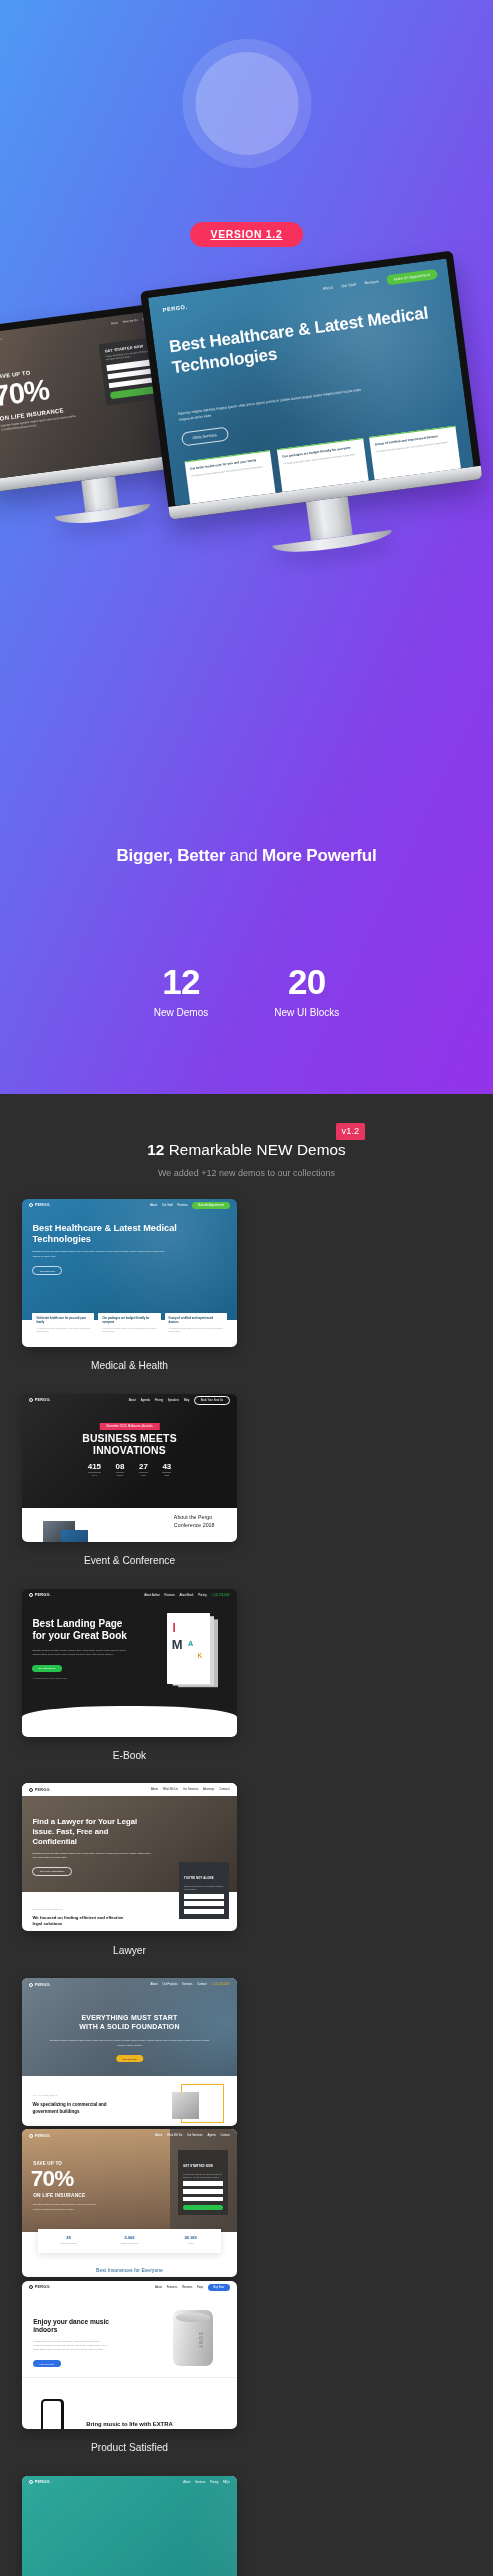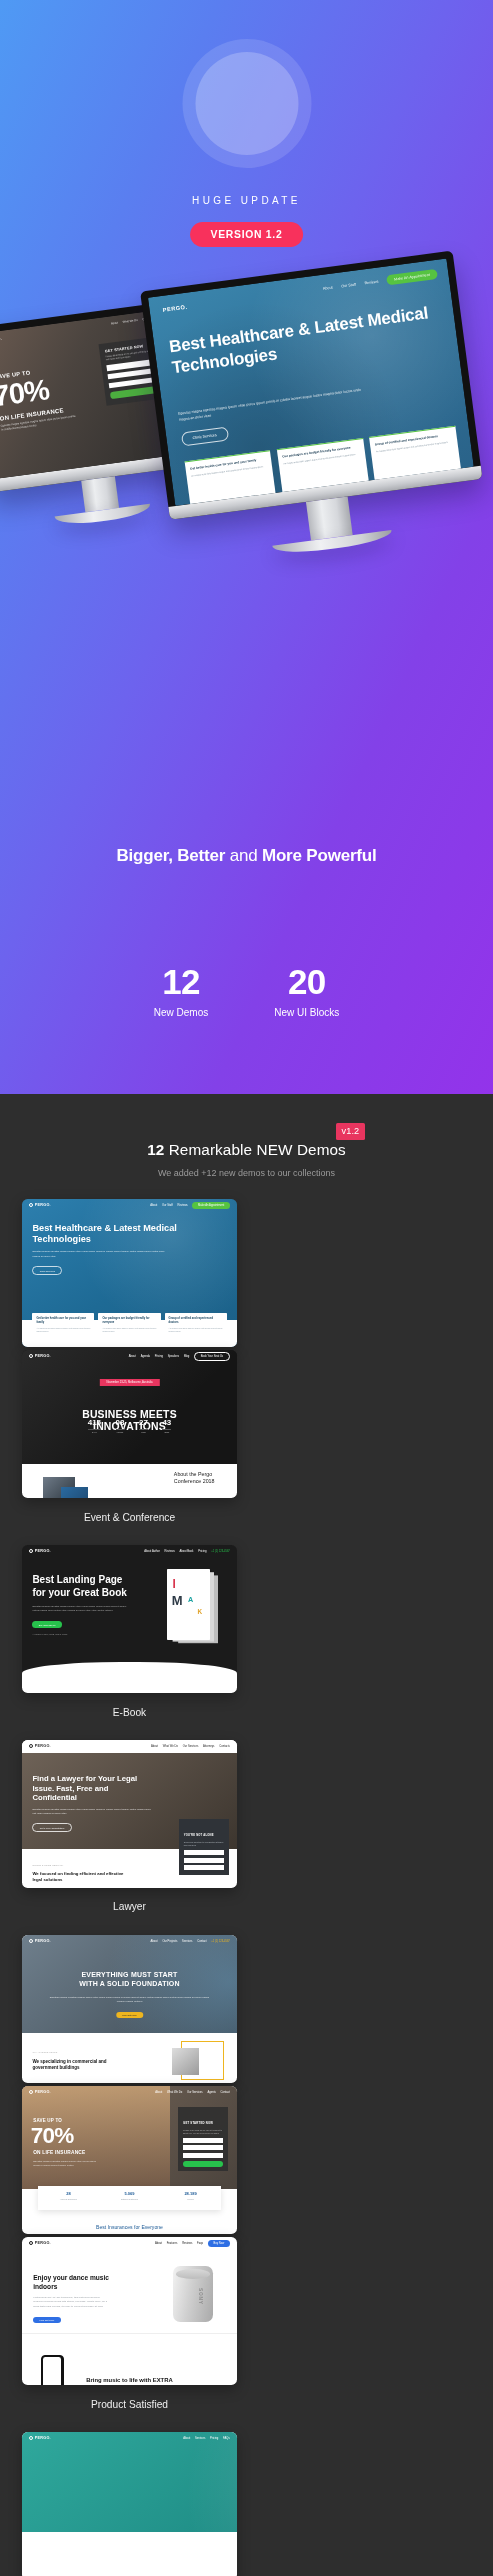--- a/index.html
+++ b/index.html
@@ -43,20 +43,21 @@
 
   .huge-update {
     position:absolute; left:0; right:0; top:195px; text-align:center;
     color:#ffffff; font-size:10px; letter-spacing:3.4px; font-weight:400;
   }
   .ver-pill {
     position:absolute; left:50%; top:222px; transform:translateX(-50%);
     background:#f8315c; color:#fff; border-radius:16px;
     padding:7.2px 21px; font-size:10.4px; font-weight:bold; letter-spacing:0.7px;
     white-space:nowrap;
+    text-decoration:underline;
   }
 
   
   .monitors { position:absolute; left:0; top:265px; width:493px; height:402px; }
 
   .mon { position:absolute; }
   .mon .bezel {
     background:#111; border-radius:5.6px; padding:7.2px 7.2px 5.6px 7.2px;
     box-shadow:0 14.5px 27px rgba(20,10,60,0.33);
   }
@@ -186,21 +187,21 @@
   .s-med .wrow .c i{display:block;margin-top:2.4px;color:#9aa9b3;font-size:2px;font-style:normal;line-height:1.55;}
   .s-med .white{position:absolute;left:0;right:0;bottom:0;height:27px;background:#fff;}
 
   
   .s-evt { background:#1a1a1a; color:#fff; }
   .s-evt:before{content:"";position:absolute;inset:0;
     background:linear-gradient(135deg,#2a2a2a,#151515 60%),
       repeating-linear-gradient(52deg, rgba(255,255,255,.045) 0 0.8px, transparent 0.8px 21px),
       repeating-linear-gradient(-38deg, rgba(255,255,255,.045) 0 0.8px, transparent 0.8px 24px);}
   .s-evt .tag{position:absolute;left:50%;transform:translateX(-50%);top:29px;background:#e8355f;color:#fff;font-size:2.7px;padding:2px 7.2px;white-space:nowrap;}
-  .s-evt .ttl{position:absolute;left:0;right:0;top:39px;text-align:center;font-size:10.4px;font-weight:bold;line-height:1.18;letter-spacing:0.2px;margin-top:20px;}
+  .s-evt .ttl{position:absolute;left:0;right:0;top:39px;text-align:center;font-size:10.4px;font-weight:bold;line-height:1.18;letter-spacing:0.2px;}
   .s-evt .cd{position:absolute;left:0;right:0;top:68px;display:flex;justify-content:center;gap:14.5px;}
   .s-evt .cd div{text-align:center;}
   .s-evt .cd b{display:block;font-size:8px;font-weight:bold;}
   .s-evt .cd i{display:block;font-style:normal;font-size:1.8px;color:#bbb;margin-top:1.6px;border-top:0.4px solid #555;padding-top:1.2px;}
   .s-evt .white{position:absolute;left:0;right:0;bottom:0;height:34px;background:#fff;}
   .s-evt .ab{position:absolute;right:22.5px;bottom:13px;color:#222;font-size:5.3px;line-height:1.35;text-align:left;}
   .s-evt .ph{position:absolute;left:21px;bottom:-3.2px;width:32px;height:24px;background:linear-gradient(135deg,#6f7b88,#2d3740);}
   .s-evt .ph2{position:absolute;left:39px;bottom:-9.6px;width:26.5px;height:21px;background:linear-gradient(135deg,#2a6aa0,#1d4870);}
 
   
@@ -304,21 +305,20 @@
 </head>
 <body>
 
 <section class="hero">
 
   <div class="badge-circle-wrap">
     <div class="ring-outer"></div>
     <div class="ring-mid"></div>
   </div>
 
-  <div class="huge-update">HUGE UPDATE</div>
   <div class="ver-pill">VERSION 1.2</div>
 
   <div class="monitors">
 
     <div class="mon mon-left">
       <div class="bezel">
         <div class="screen">
           <div class="sc-ins">
             <div class="nav">
               <span class="logo">PERGO.</span>
@@ -444,20 +444,21 @@
           <div class="c">
               <b>Our packages are budget friendly for everyone</b>
               <i>An magna nulla dolor sapien augue erat iaculis purus tempor magna ipsum</i>
             </div>
           <div class="c">
               <b>Group of certified and experienced doctors</b>
               <i>An magna nulla dolor sapien augue erat iaculis purus tempor magna ipsum</i>
             </div>
         </div>
       </div>
+      <div class="cap">Medical &amp; Health</div>
     </div>
 
     <div class="cell">
       <div class="shot s-evt">
         <div class="mn">
           <span class="lg">
               <i class="dot"></i>
               <span>PERGO.</span>
             </span>
           <span class="lk">

